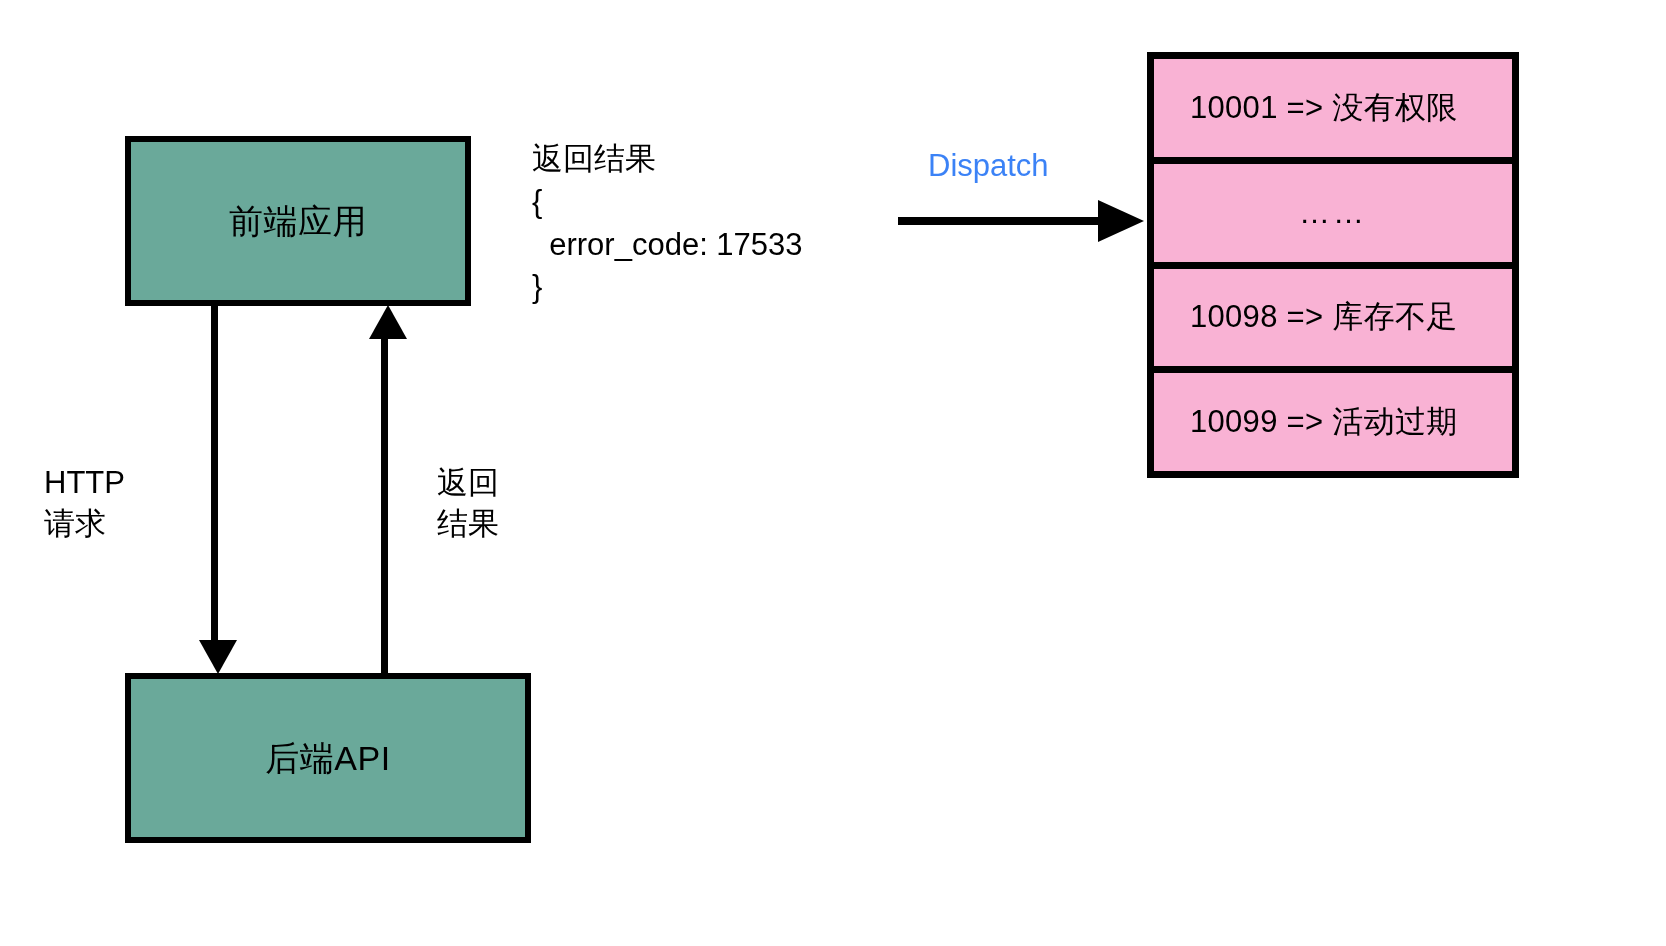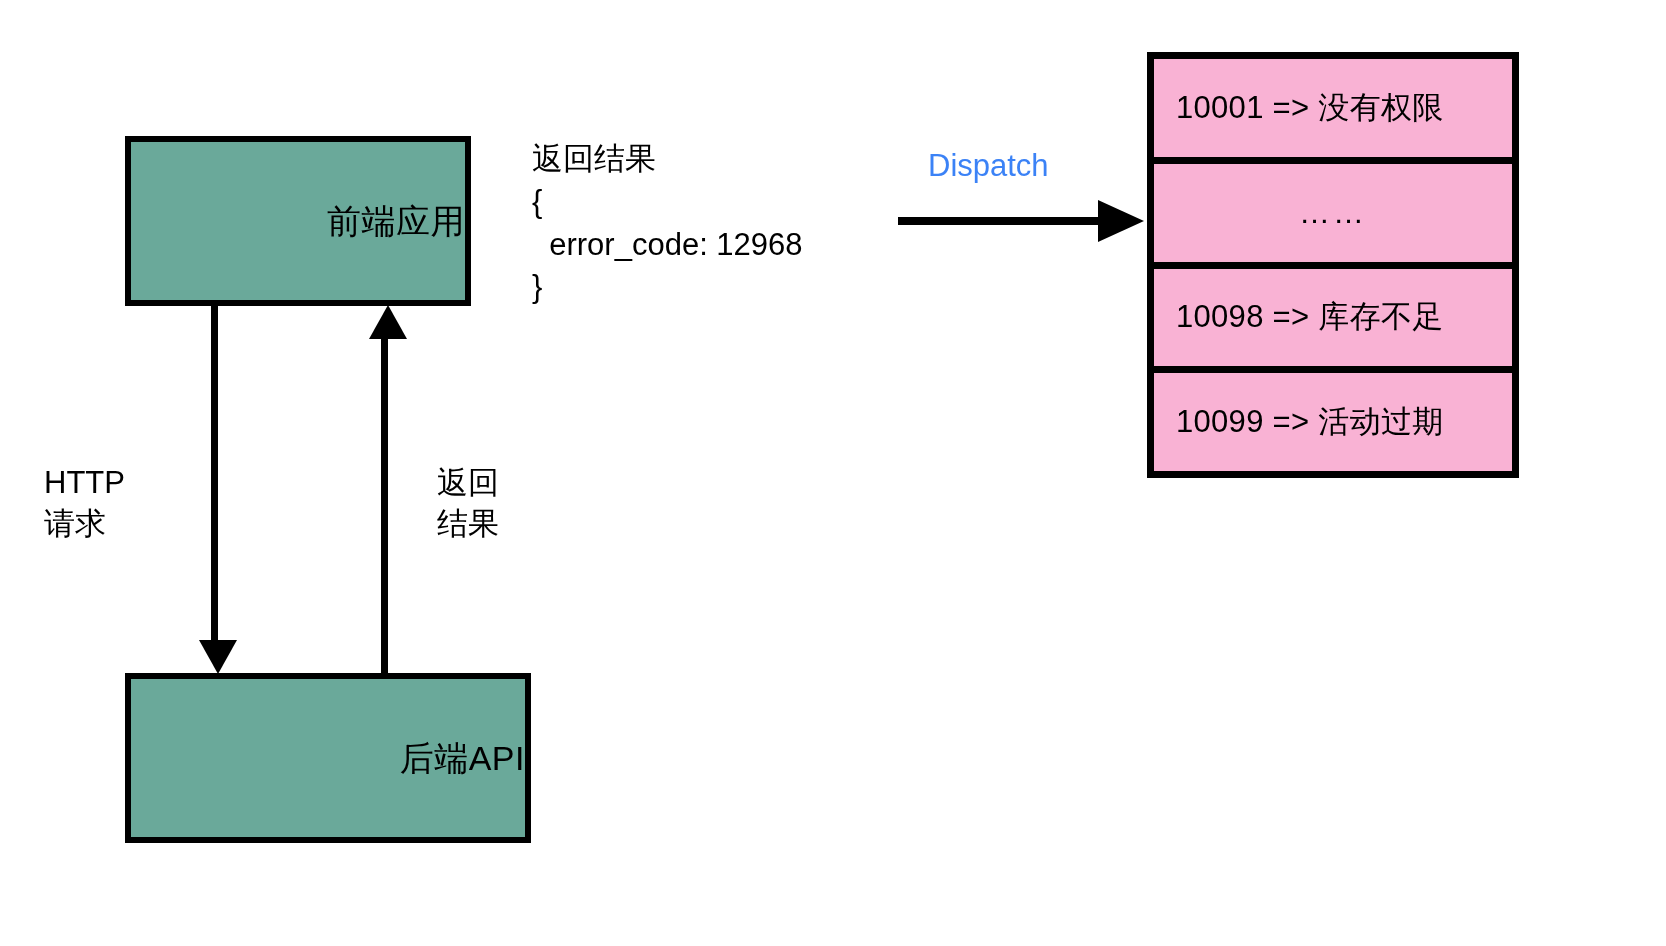--- a/index.html
+++ b/index.html
@@ -20,21 +20,21 @@
   }
 
   
   .proc-box {
     position: absolute;
     box-sizing: border-box;
     background: #6aa99a;
     border: 6px solid #000000;
     display: flex;
     align-items: center;
-    justify-content: flex-end;
+    justify-content: center;
   }
   .proc-box .proc-label {
     font-size: 34px;
     line-height: 1.2;
     color: #000000;
     letter-spacing: 0.5px;
   }
   #box-frontend { left: 125px; top: 136px; width: 346px; height: 170px; }
   #box-backend  { left: 125px; top: 673px; width: 406px; height: 170px; }
 
@@ -127,21 +127,21 @@
     display: flex;
     flex-direction: column;
   }
   #error-table .err-row {
     flex: 1 1 0;
     box-sizing: border-box;
     display: flex;
     align-items: center;
     background: #f9b2d4;
     border-bottom: 7px solid #000000;
-    padding-left: 22px;
+    padding-left: 36px;
   }
   #error-table .err-row:last-child { border-bottom: none; }
   #error-table .err-row.ellipsis {
     justify-content: center;
     padding-left: 0;
   }
   #error-table .err-text {
     font-size: 31px;
     color: #000000;
     white-space: nowrap;
@@ -171,21 +171,21 @@
   <div class="arrowhead-up" id="conn-up-head"></div>
 
   <div class="edge-label" id="label-http">HTTP
 请求</div>
 
   <div class="edge-label" id="label-return">返回
 结果</div>
 
   <div id="payload-note">返回结果
 {
-  error_code: 12968
+  error_code: 17533
 }</div>
 
   <div id="dispatch-label">Dispatch</div>
   <div id="dispatch-line"></div>
   <div id="dispatch-head"></div>
 
   <div id="error-table">
     <div class="err-row">
       <span class="err-text">10001 =&gt; 没有权限</span>
     </div>

